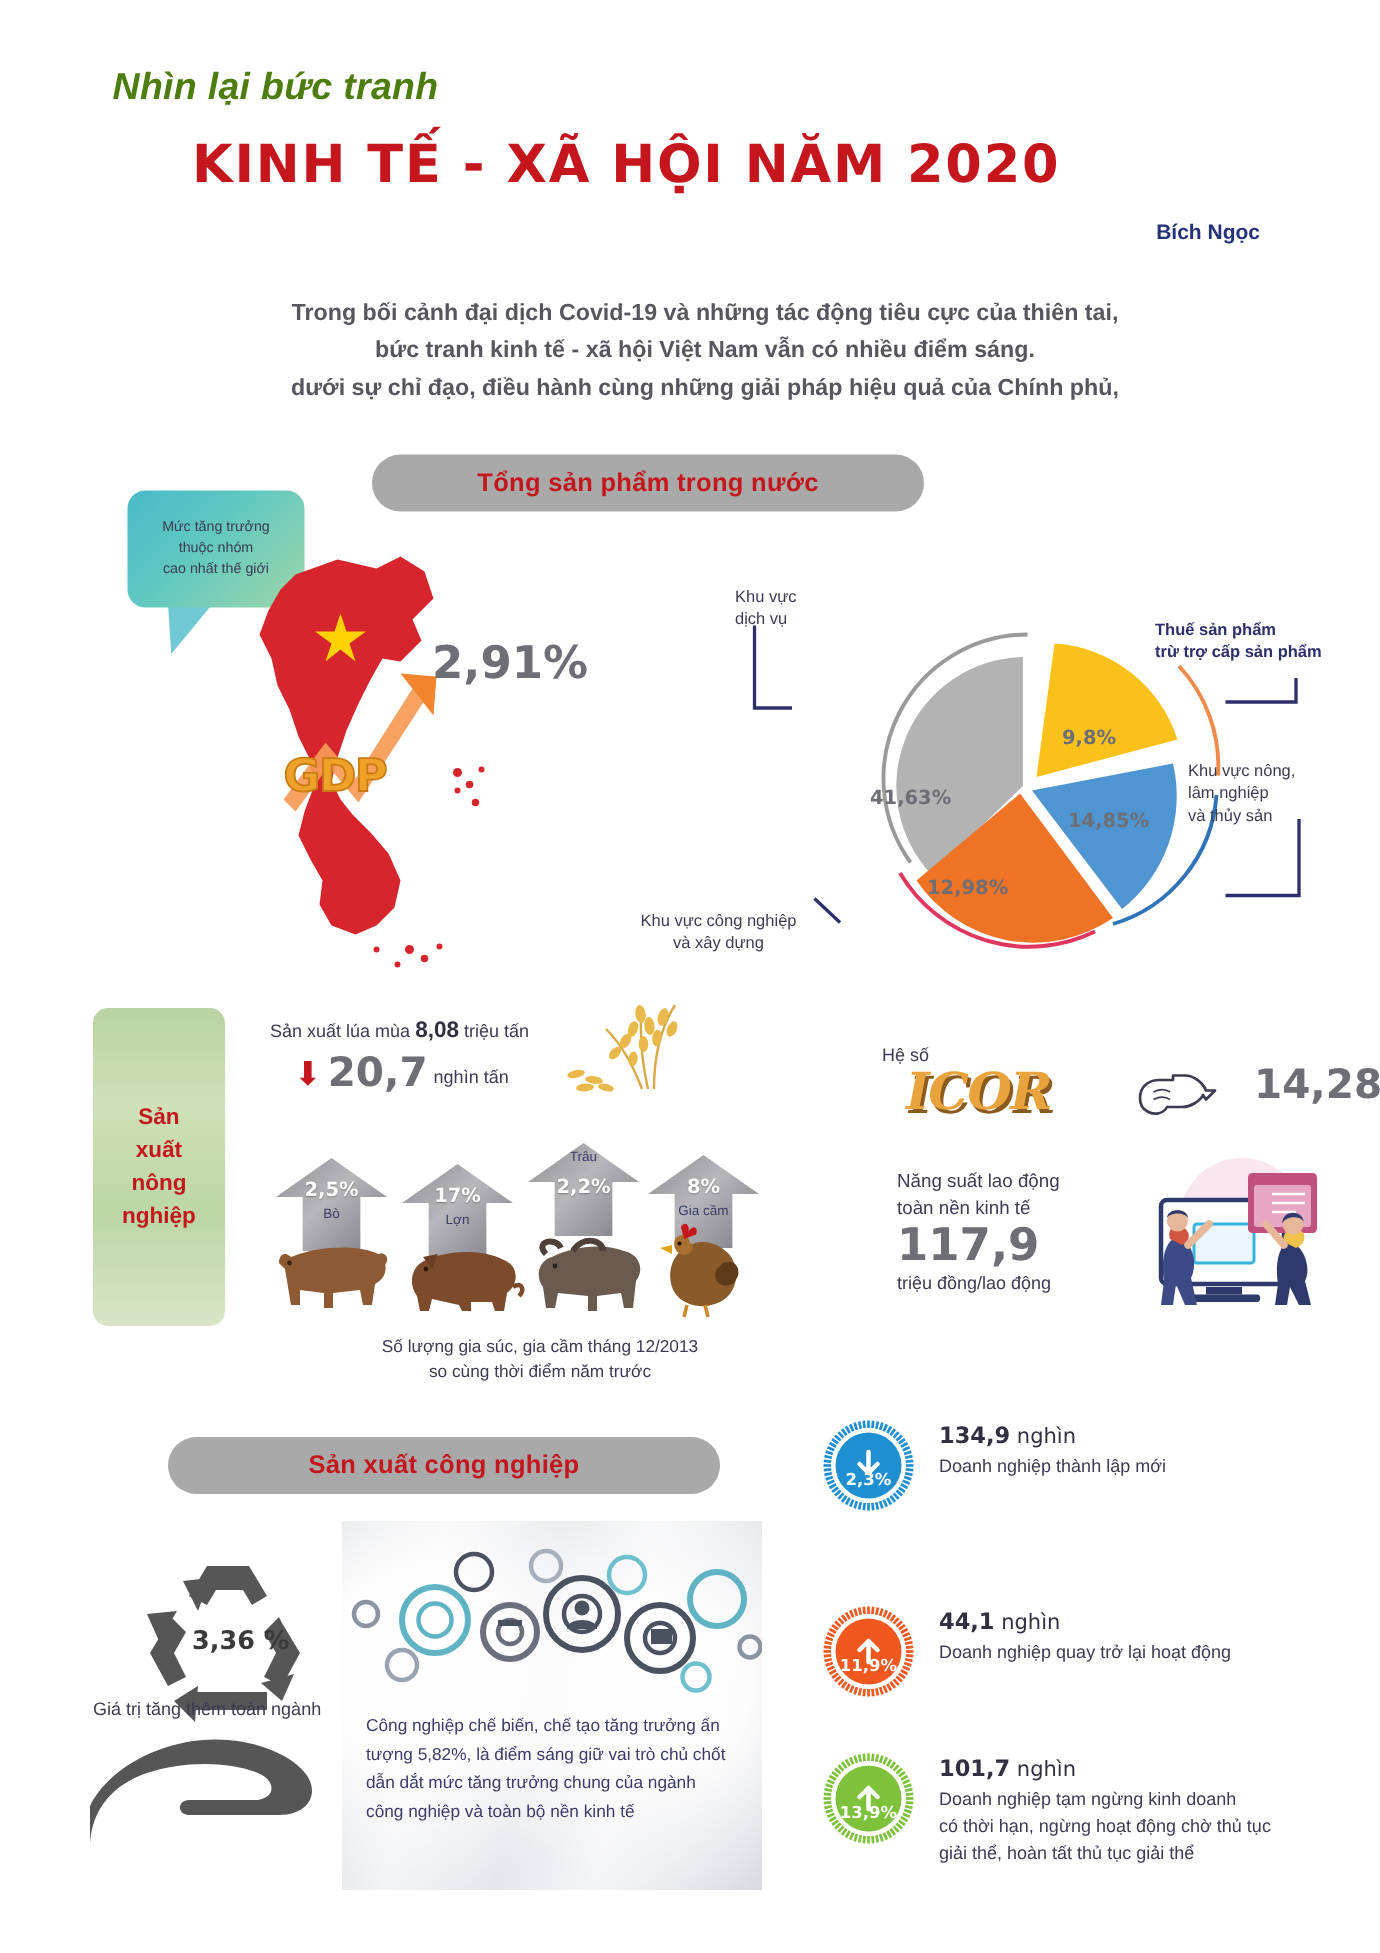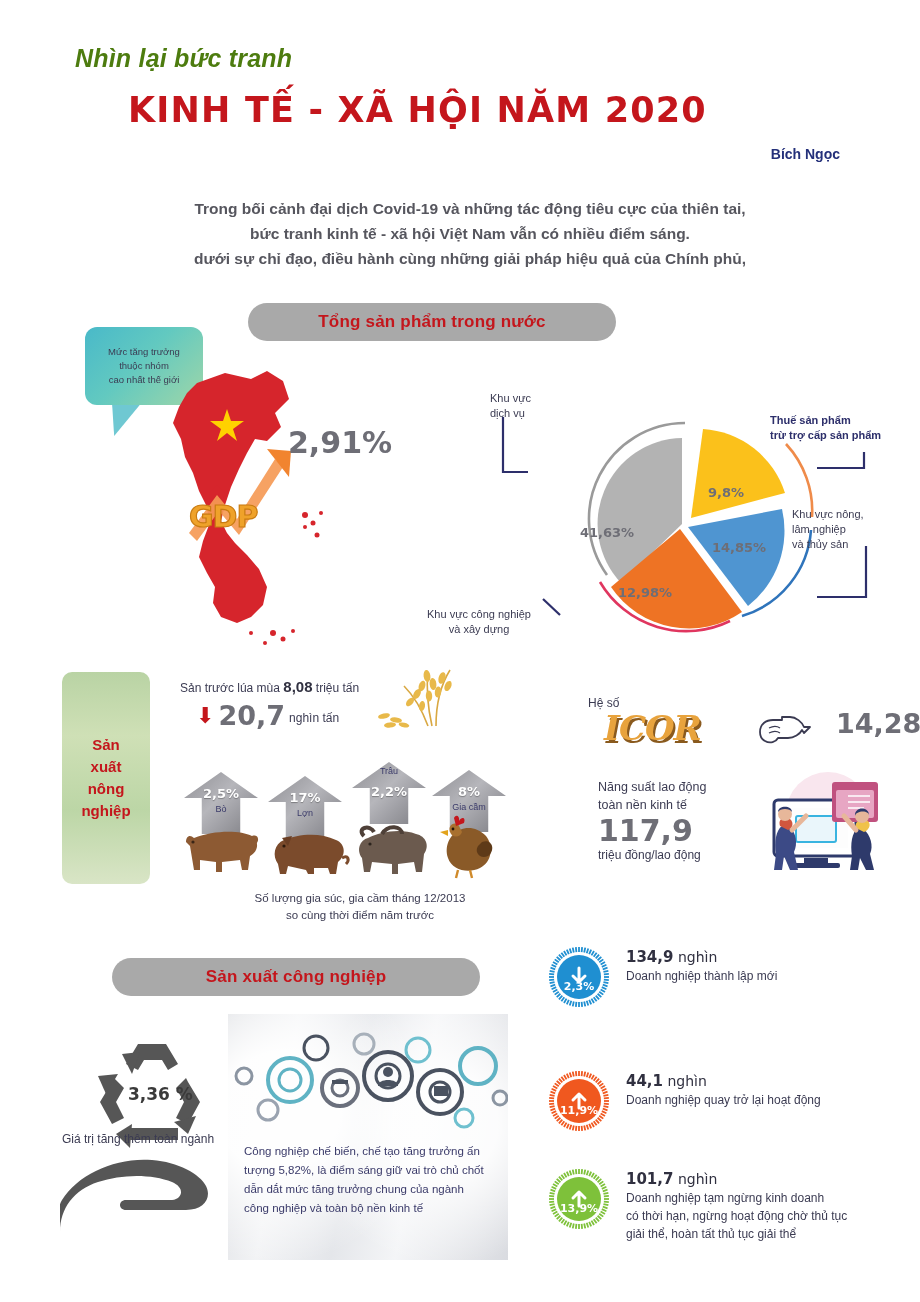--- a/index.html
+++ b/index.html
@@ -275,21 +275,21 @@
 <div class="abs" id="agri-panel">
   <div class="lbl">
     <div>Sản</div>
     <div>xuất</div>
     <div>nông</div>
     <div>nghiệp</div>
   </div>
 </div>
 
 <div class="abs" id="rice-line1">
-  <span>Sản trước lúa mùa</span>
+  <span>Sản xuất lúa mùa</span>
   <b>8,08</b>
   <span>triệu tấn</span>
 </div>
 <div class="abs" id="rice-line2">
   <span style="color:#c4161c;font-size:22px;line-height:26px;">⬇</span>
   <span class="big">20,7</span>
   <span class="unit">nghìn tấn</span>
 </div>
 <div class="abs" style="left:370px; top:664px; width:100px; height:70px;">
   <svg width="100" height="70" viewBox="0 0 100 70">

